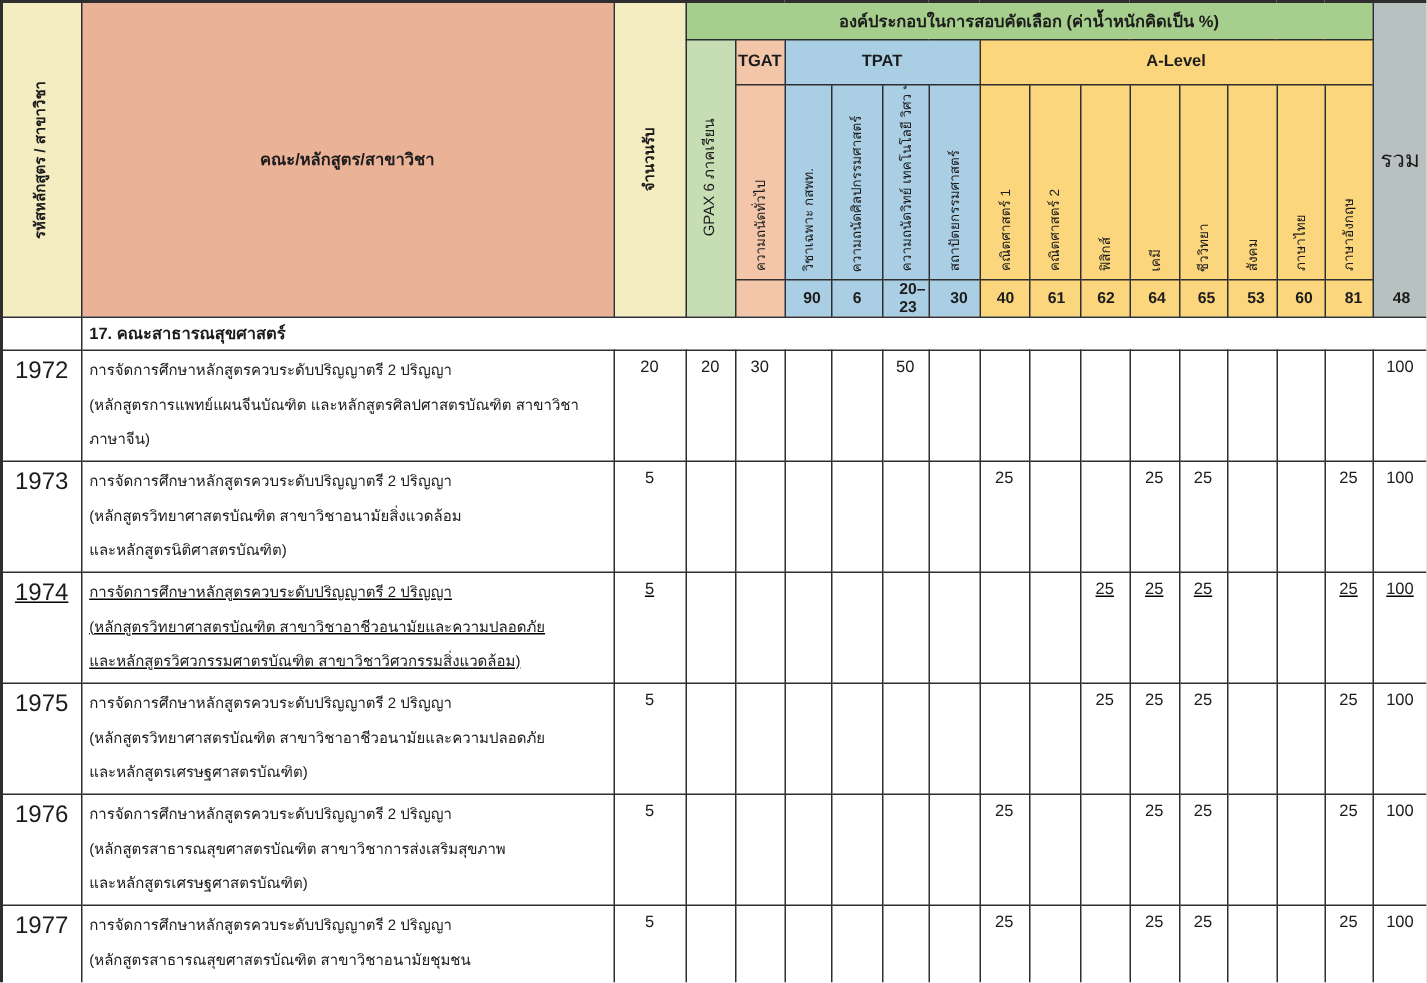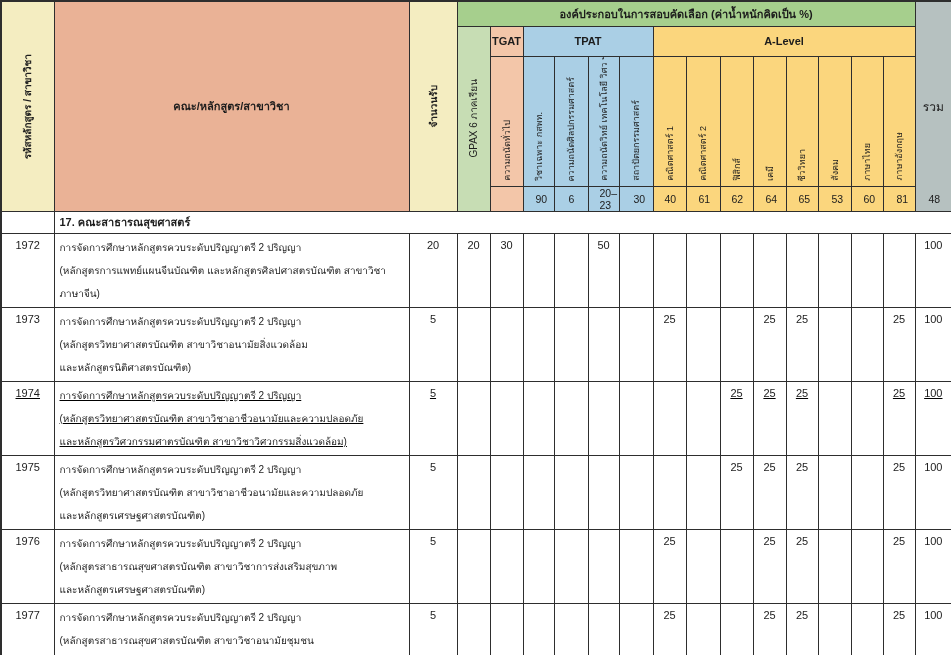--- a/index.html
+++ b/index.html
@@ -23,24 +23,24 @@
   .vwrap { display: flex; justify-content: center; overflow: hidden; }
   .vwrap.center { align-items: center; }
   .vwrap.bottom { align-items: flex-end; padding-bottom: 4px; box-sizing: border-box; }
   .vtext { writing-mode: vertical-rl; transform: rotate(180deg); white-space: nowrap; }
 
   th.hmain { font-weight: bold; font-size: 11px; text-align: center; vertical-align: middle; }
   th.org-title { font-weight: bold; font-size: 11px; text-align: center; vertical-align: middle; }
   th.group-label { font-weight: bold; font-size: 11px; text-align: center; vertical-align: middle; }
   .vtext.hdr { font-size: 10px; font-weight: bold; }
   .vtext.subj { font-size: 9px; font-weight: normal; }
-  th.code-cell { font-size: 10.5px; text-align: center; vertical-align: middle; font-weight: normal; padding-left: 45px; }
-  th.total-cell { font-size: 12px; text-align: center; vertical-align: middle; font-weight: normal; }
-
-  td.row-code { font-size: 11px; text-align: center; vertical-align: top; padding-top: 5px; }
+  th.code-cell { font-size: 10.5px; text-align: center; vertical-align: middle; font-weight: bold; padding-left: 45px; }
+  th.total-cell { font-size: 15px; text-align: center; vertical-align: middle; font-weight: normal; }
+
+  td.row-code { font-size: 16px; text-align: center; vertical-align: top; padding-top: 5px; }
   td.program  { font-size: 10px; text-align: left; vertical-align: top; padding: 2px 6px 2px 5px; line-height: 23px; }
   td.num      { font-size: 11px; text-align: center; vertical-align: top; padding-top: 5px; }
   td.section-title { font-size: 11px; font-weight: bold; vertical-align: middle; padding-left: 5px; }
 </style>
 </head>
 <body>
 
 <div id="page">
   <table>
     <colgroup>

